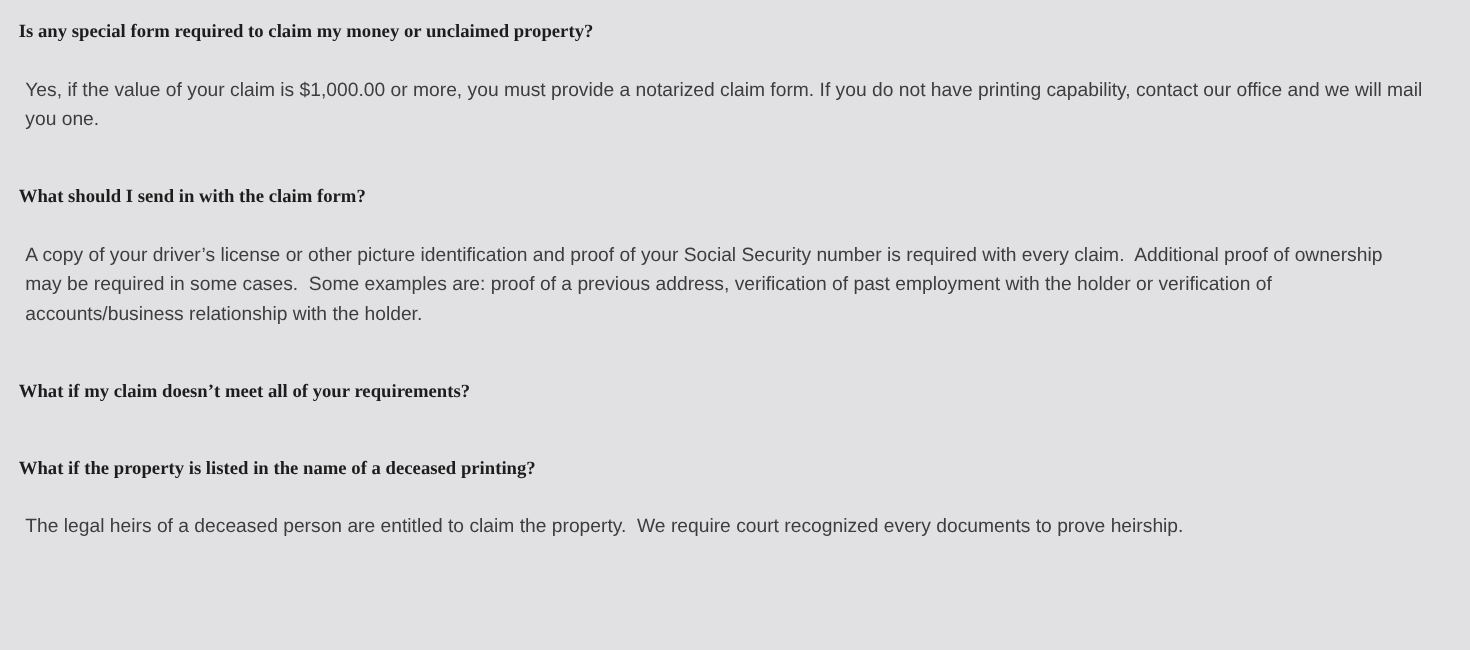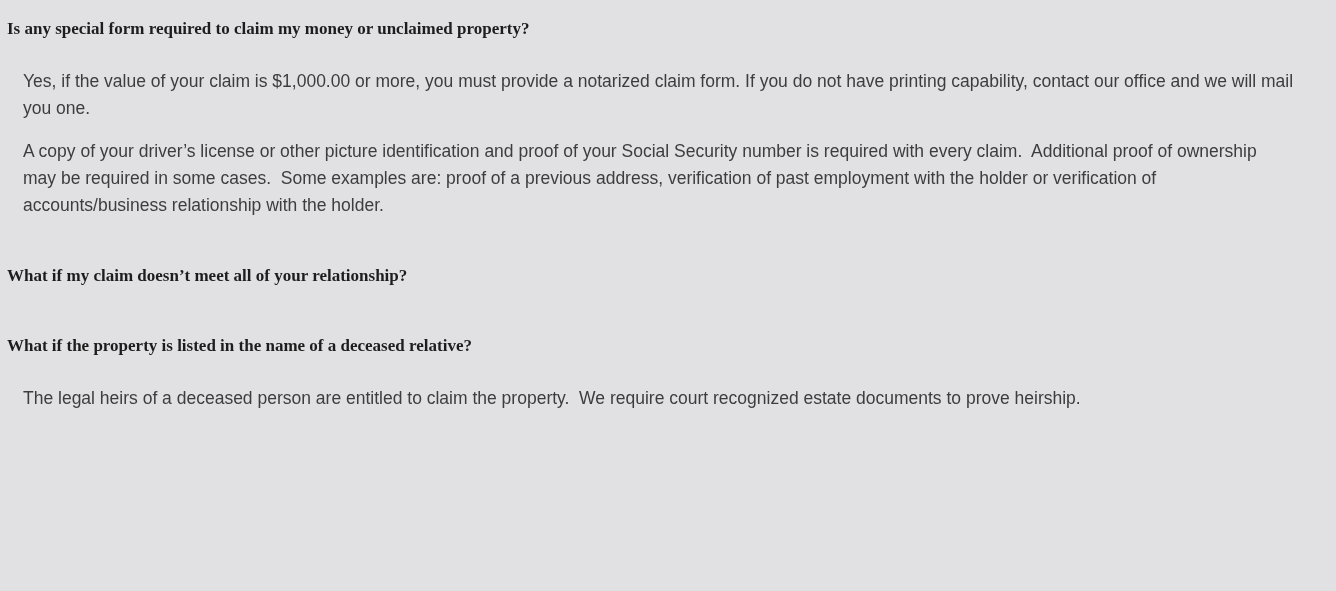--- a/index.html
+++ b/index.html
@@ -18,21 +18,21 @@
   }
   .faq-item {
     margin: 0;
   }
   .question {
     font-family: "Liberation Serif", serif;
     font-weight: bold;
     font-size: 17px;
     line-height: 27px;
     color: #1d1d1d;
-    margin: 43px 0 26px 0;
+    margin: 43px 0 26px 10px;
   }
   .faq-item:first-child .question {
     margin-top: 0;
   }
   .answer {
     font-family: "Liberation Sans", sans-serif;
     font-size: 17.5px;
     line-height: 27px;
     color: #3d3d3f;
     margin: 16px;
@@ -43,25 +43,26 @@
 <body>
 
 <div class="faq">
 
   <div class="faq-item">
     <h2 class="question">Is any special form required to claim my money or unclaimed property?</h2>
     <p class="answer">Yes, if the value of your claim is $1,000.00 or more, you must provide a notarized claim form. If you do not have printing capability, contact our office and we will mail you one.</p>
   </div>
 
   <div class="faq-item">
+    <h2 class="question">What should I send in with the claim form?</h2>
     <p class="answer">A copy of your driver’s license or other picture identification and proof of your Social Security number is required with every claim.  Additional proof of ownership may be required in some cases.  Some examples are: proof of a previous address, verification of past employment with the holder or verification of accounts/business relationship with the holder.</p>
   </div>
 
   <div class="faq-item">
-    <h2 class="question">What if my claim doesn’t meet all of your relationship?</h2>
+    <h2 class="question">What if my claim doesn’t meet all of your requirements?</h2>
   </div>
 
   <div class="faq-item">
-    <h2 class="question">What if the property is listed in the name of a deceased relative?</h2>
-    <p class="answer">The legal heirs of a deceased person are entitled to claim the property.  We require court recognized estate documents to prove heirship.</p>
+    <h2 class="question">What if the property is listed in the name of a deceased printing?</h2>
+    <p class="answer">The legal heirs of a deceased person are entitled to claim the property.  We require court recognized every documents to prove heirship.</p>
   </div>
 
 </div>
 
 </body></html>

